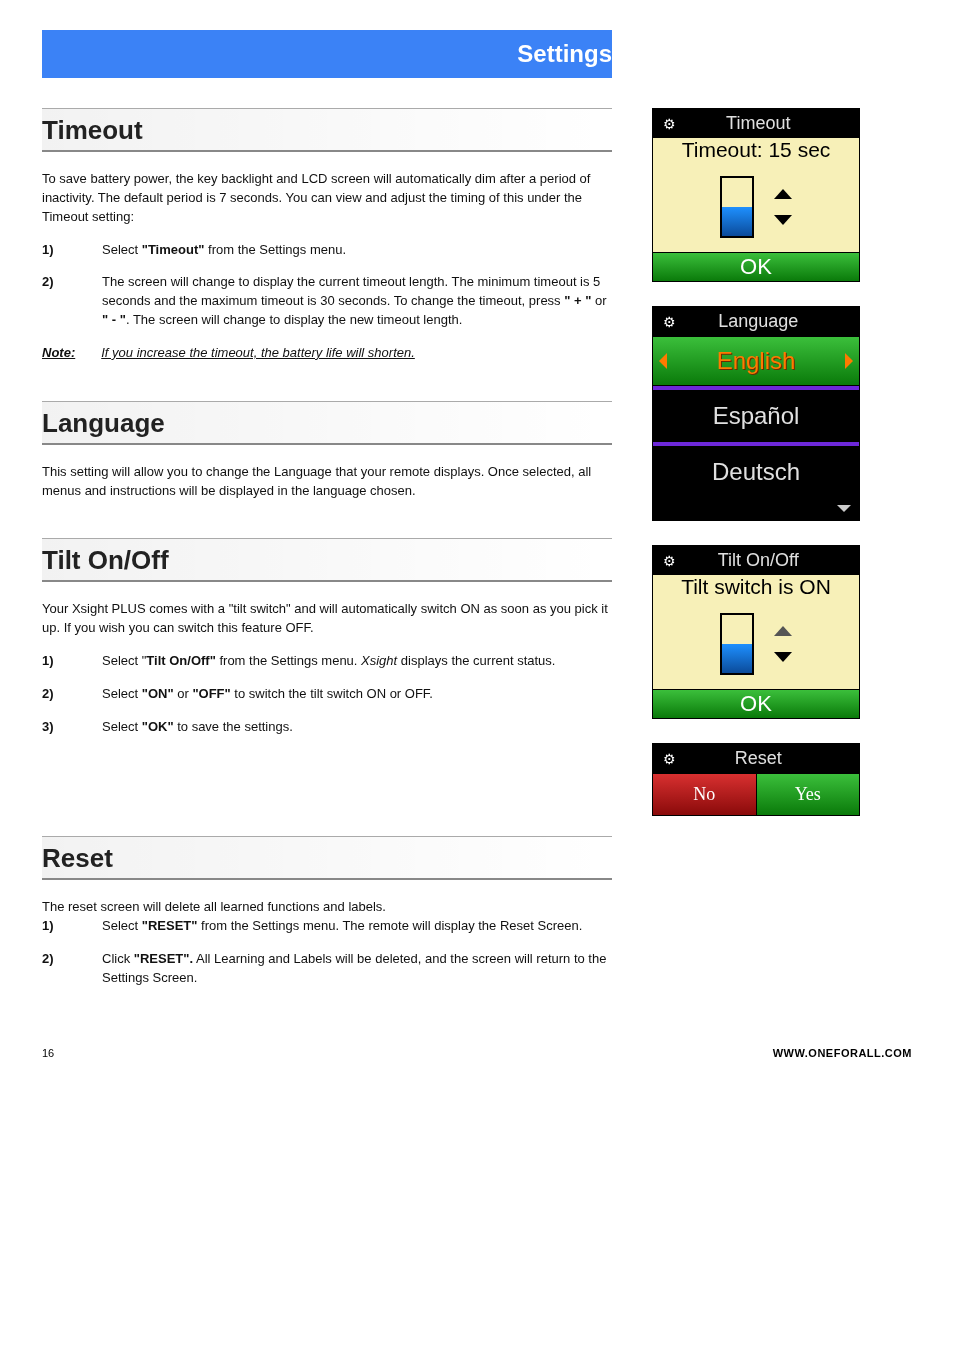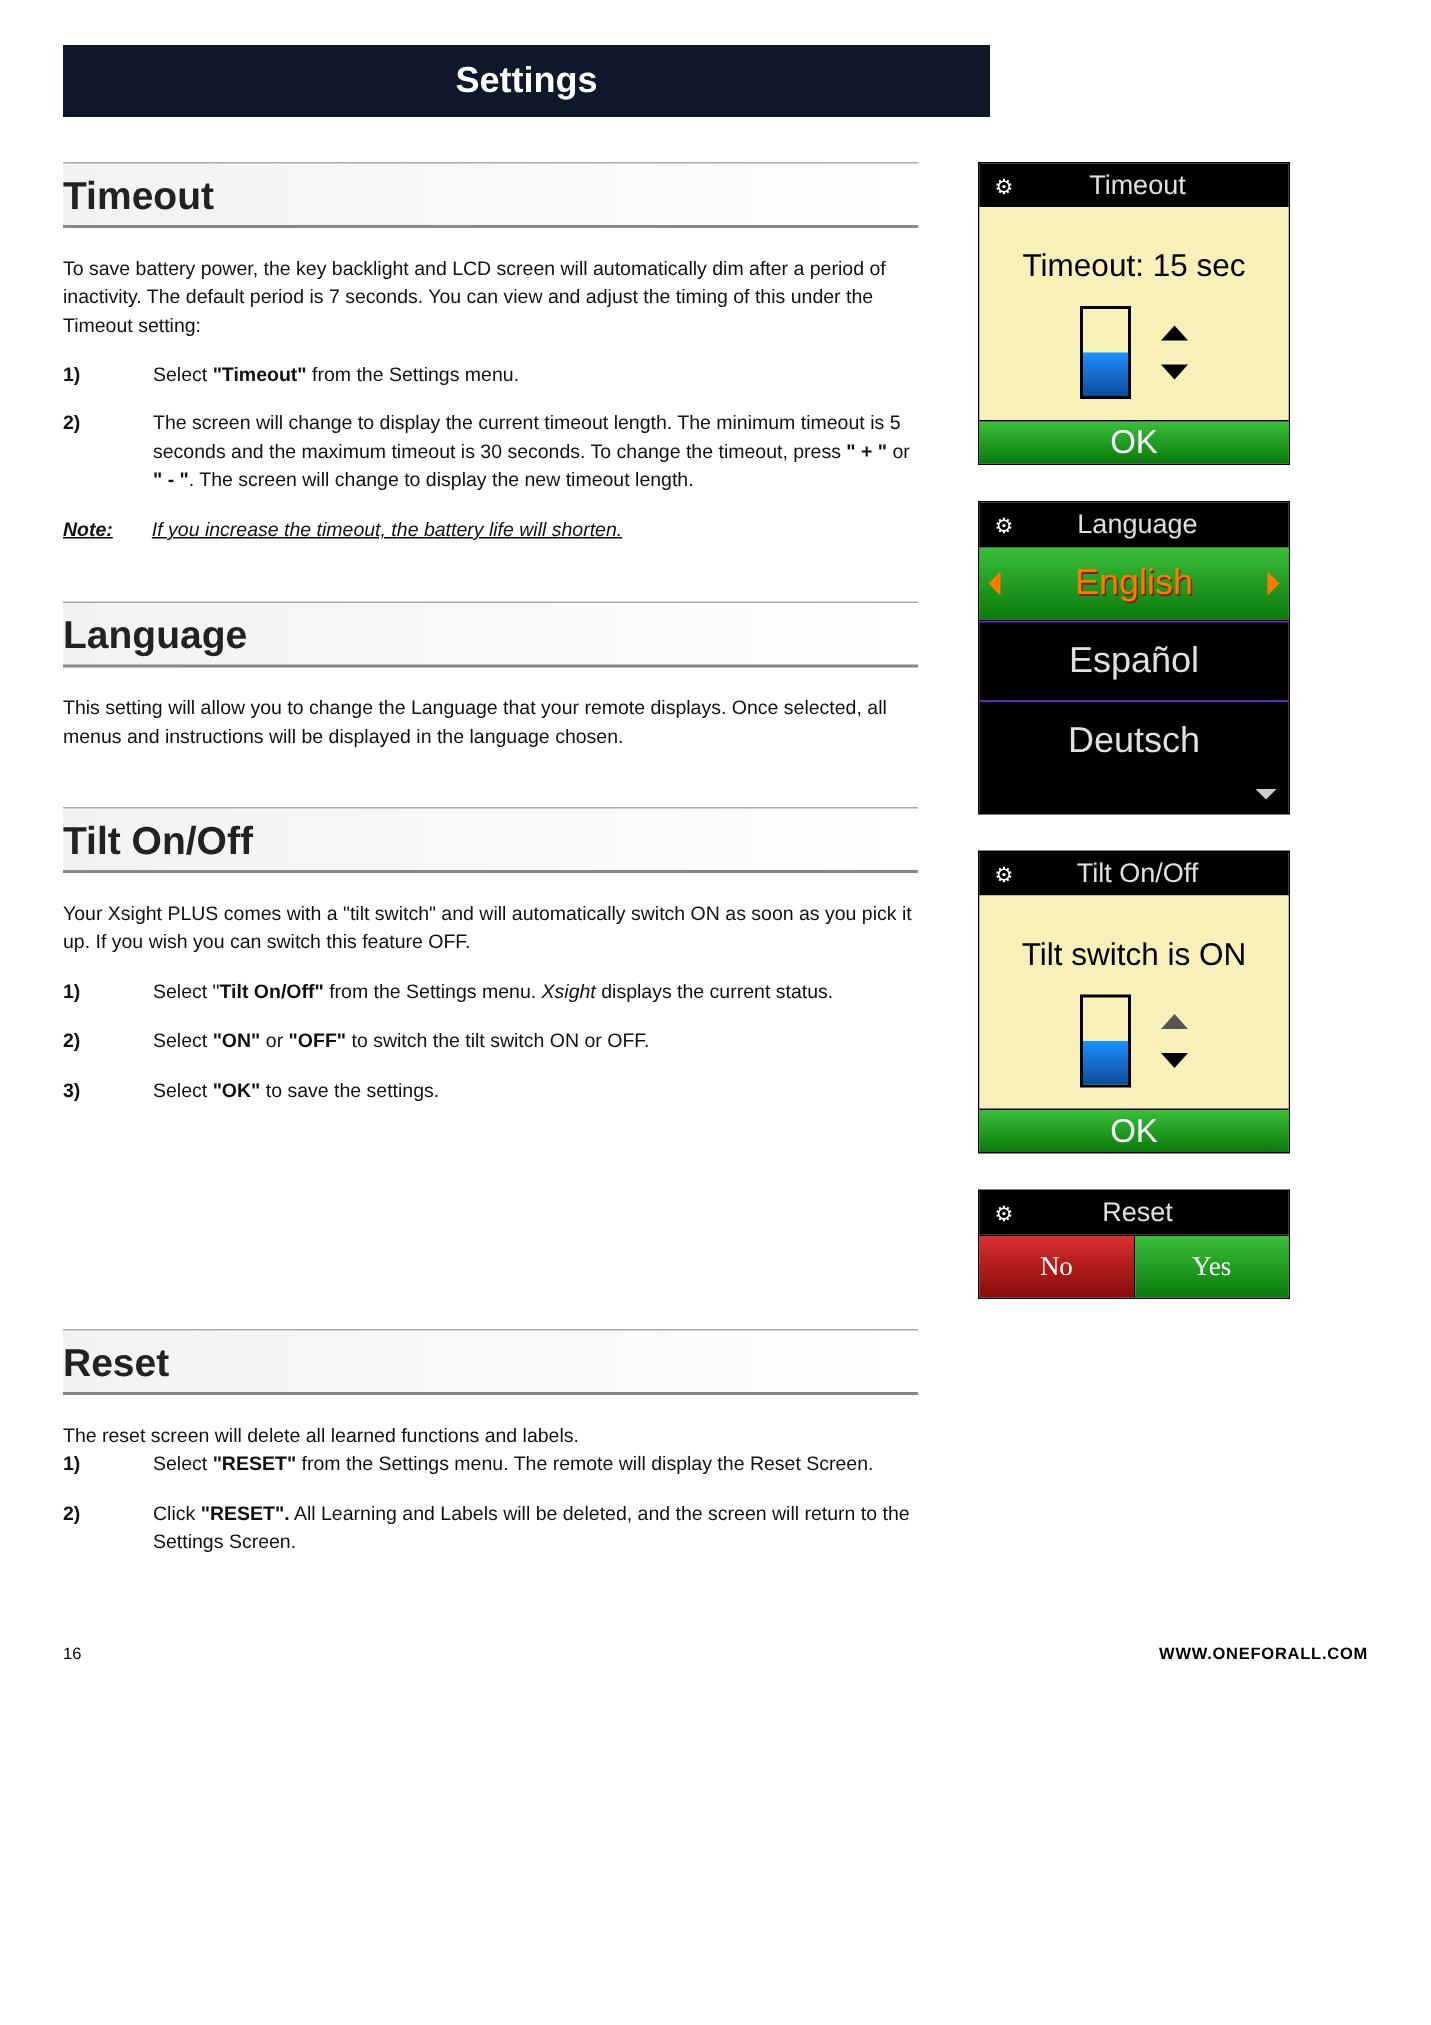--- a/index.html
+++ b/index.html
@@ -6,28 +6,28 @@
   body {
     font-family: "Segoe UI", Arial, sans-serif;
     background: #fff;
     width: 954px;
     margin: 0 auto;
     padding: 30px 42px 30px 42px;
     color: #111;
     position: relative;
   }
   .page-title-bar {
-    background: #0f172a;
+    background: #3b82f6;
     color: #fff;
     font-size: 24px;
     font-weight: 600;
-    text-align: center;
+    text-align: right;
     padding: 10px 0;
     margin-bottom: 30px;
-    width: 618px;
+    width: 570px;
   }
   .content-wrap {
     display: flex;
     gap: 40px;
     align-items: flex-start;
   }
   .left-col { width: 570px; }
   .right-col { width: 220px; display:flex; flex-direction:column; gap:24px; }
 
   .section-heading {
@@ -87,21 +87,21 @@
   }
   .gear-icon { font-size:14px; color:#fff; }
   .device-header-title { flex:1; text-align:center; padding-right:18px;}
   .device-body {
     background: #f7f0b8;
     text-align:center;
     color:#000;
   }
   .yellow-title {
     font-size: 21px;
-    padding: 28px 8px 8px;
+    padding: 0 8px 8px;
     color:#000;
   }
   .slider-box {
     display:flex;
     justify-content:center;
     align-items:center;
     gap:20px;
     padding: 6px 0 14px;
   }
   .bar-outer {
@@ -154,21 +154,21 @@
     border-bottom:8px solid transparent;
   }
   .lang-arrow-l { left:6px; border-right:8px solid #ff7a00; }
   .lang-arrow-r { right:6px; border-left:8px solid #ff7a00; }
   .lang-option {
     background:#000;
     color:#e0e0e0;
     font-size:24px;
     text-align:center;
     padding:12px 0;
-    border-top:1px solid #6d28d9;
+    border-top:4px solid #6d28d9;
   }
   .scroll-indicator {
     text-align:right;
     background:#000;
     padding: 0 8px 4px;
   }
   .scroll-indicator .small-tri {
     width:0;height:0;
     border-left:7px solid transparent;
     border-right:7px solid transparent;

